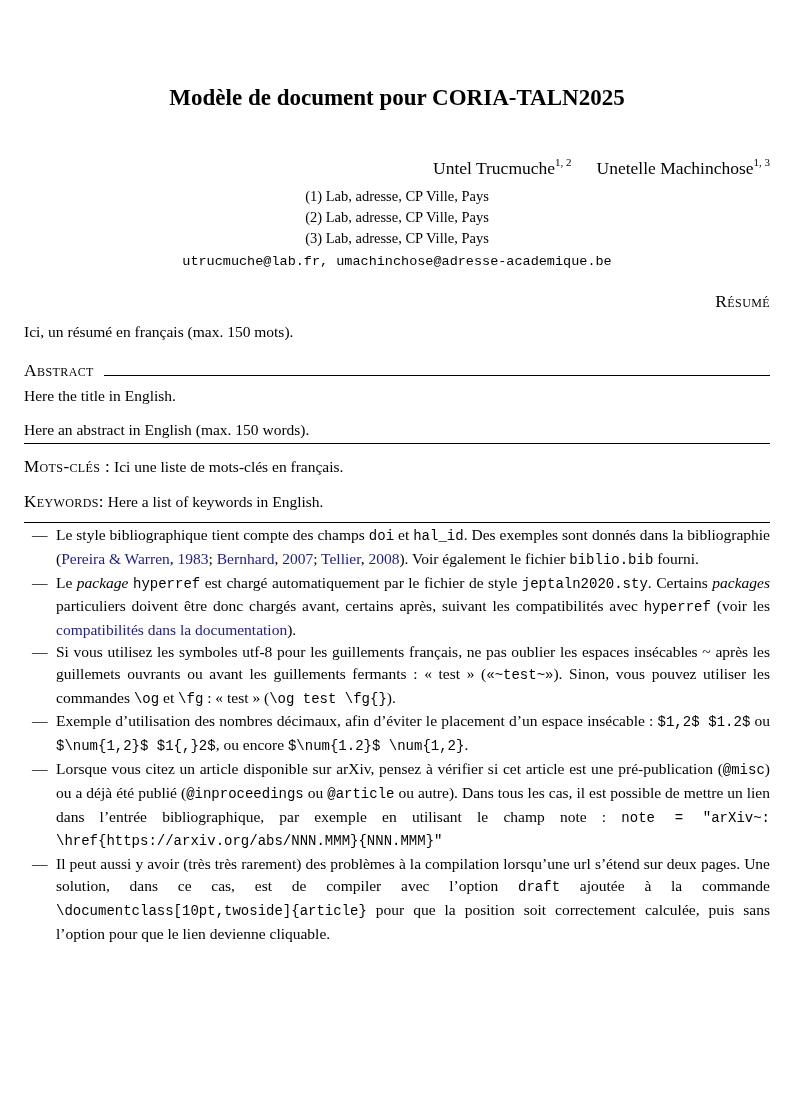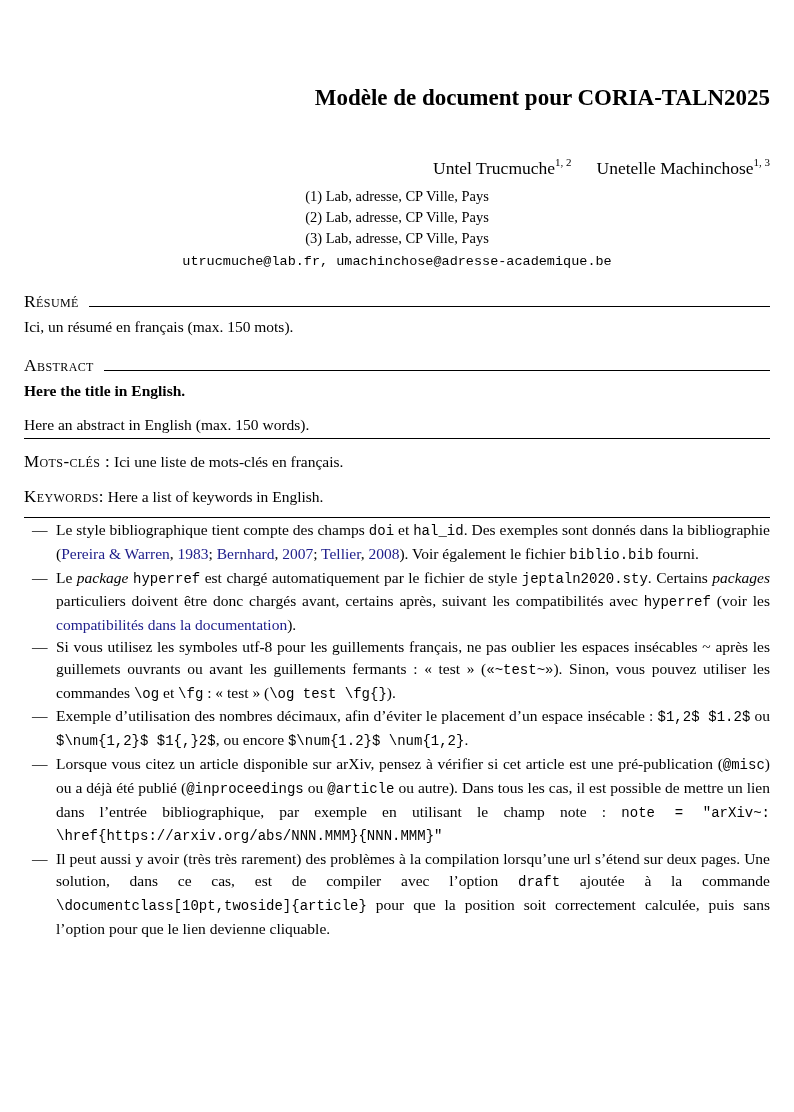--- a/index.html
+++ b/index.html
@@ -5,44 +5,44 @@
   html,body { margin:0; padding:0; background:#ffffff; }
   body {
     width:794px; height:1112px; overflow:hidden;
     font-family:"Liberation Serif", serif;
     color:#000000; font-size:15.5px; line-height:21.8px;
   }
   .page { padding:84px 24px 0 24px; }
 
   
   .title {
-    margin:0; text-align:right;
+    margin:0; text-align:center;
     font-size:23px; line-height:28px; font-weight:bold;
   }
   .authors { margin-top:44px; text-align:right; font-size:17.5px; line-height:24px; }
   .author { white-space:nowrap; }
   .author + .author { margin-left:25px; }
   .author sup { font-size:11px; line-height:0; position:relative; top:-1px; }
   .affiliations { margin-top:6px; text-align:center; font-size:14.5px; line-height:21px; }
   .emails {
     margin-top:3px; text-align:center;
     font-family:"Liberation Mono", monospace; font-size:13.5px; line-height:19px;
   }
 
   
   .fm-header { display:flex; align-items:flex-end; }
   .fm-label {
     font-variant:small-caps; font-size:17.5px; line-height:20px; letter-spacing:0.4px;
     white-space:nowrap;
   }
   .fm-rule { flex:1; border-bottom:1.5px solid #000; margin:0 0 4px 10px; }
-  .fm-resume-header  { margin-top:20px; }
+  .fm-resume-header  { margin-top:20px;flex-direction:column; }
   .fm-abstract-header{ margin-top:17px; }
   .fm-text { margin:5px 0 0 0; }
-  .fm-entitle { margin:5px 0 10px 0; font-weight:bold; }
+  .fm-entitle { margin:5px 0 10px 0; font-weight:normal; }
   .fm-abstract-text { margin:12px 0 0 0; padding-bottom:3px; border-bottom:1.5px solid #000; }
   .fm-kv { margin:12px 0 0 0; }
   .fm-kv .fm-label { font-size:17px; }
   .fm-keywords { margin-top:13px; padding-bottom:9px; border-bottom:1.5px solid #000; }
 
   
   .body-heading { margin:110px 0 0 0; font-size:15.5px; font-weight:bold; }
   ul.rappels { list-style:none; margin:1px 0 0 0; padding:0; }
   ul.rappels li {
     padding-left:32px; text-indent:-24px;

